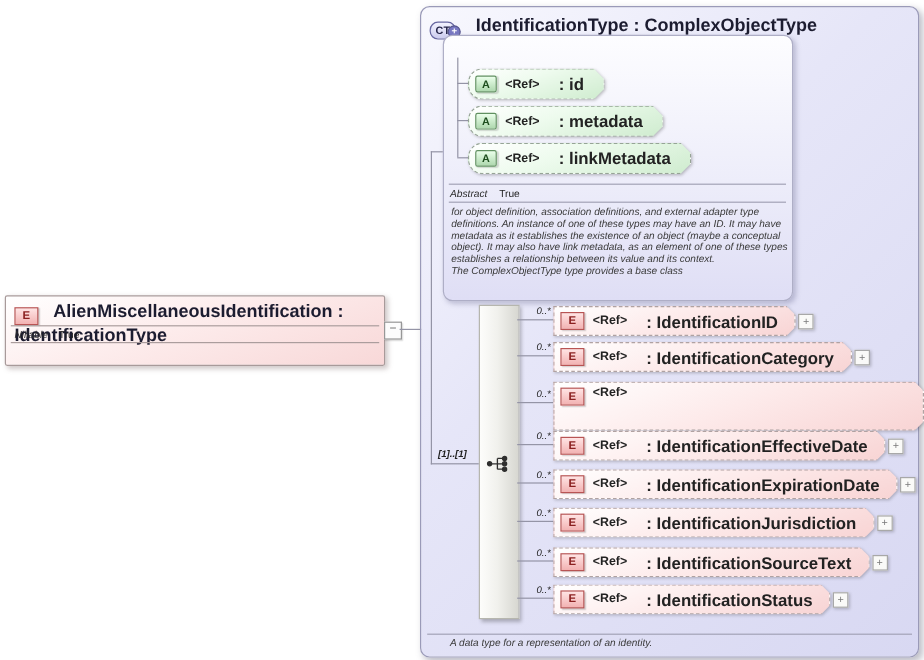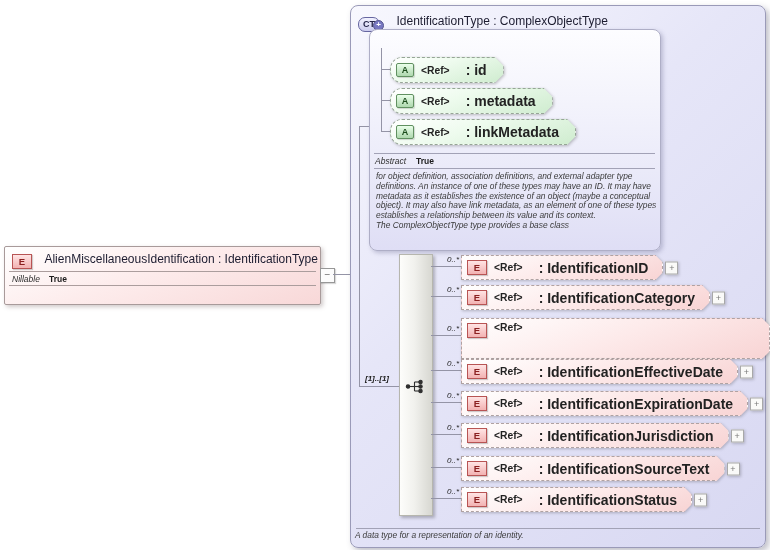--- a/index.html
+++ b/index.html
@@ -25,23 +25,23 @@
     font-size:9px;font-weight:bold;color:#1d4d1d;border-radius:2px;
     background:linear-gradient(#eaffea,#aed8ae);border:1px solid #609060;
     box-shadow:1px 1px 1px rgba(0,0,0,.15);flex:0 0 auto;}
   .ctbadge{position:relative;display:inline-block;height:13px;line-height:13px;padding:0 4px;
     font-size:9px;font-weight:bold;color:#26264a;border-radius:7px;
     background:linear-gradient(#f2f2ff,#ccccee);border:1px solid #6666a0;}
   .ctplus{position:absolute;right:-5px;top:2px;width:9px;height:9px;border-radius:50%;
     background:#7878c2;border:1px solid #56568e;color:#fff;font-size:8px;font-weight:bold;
     line-height:8px;text-align:center;}
 
-  .boxtitle{font-size:12px;font-weight:normal;color:#1c1c30;margin-left:8px;vertical-align:2px;}
+  .boxtitle{font-size:15px;font-weight:bold;color:#1c1c30;margin-left:8px;vertical-align:2px;}
   .small-lbl{font-size:8.5px;font-style:italic;color:#2c2c2c;}
-  .small-val{font-size:8.5px;font-weight:bold;color:#1c1c1c;}
+  .small-val{font-size:8.5px;font-weight:normal;color:#1c1c1c;}
   .desc{font-size:8.4px;font-style:italic;color:#3a3a3a;line-height:9.8px;}
 
   
   #outer-box{left:350px;top:5px;width:414px;height:541px;
     background:linear-gradient(135deg,#f8f8fe 0%,#e6e6f8 40%,#d8d8f2 100%);
     border:1px solid #9a9ab8;border-radius:8px;
     box-shadow:3px 3px 6px rgba(110,110,130,.45);}
   #outer-header{position:absolute;left:7px;top:7px;white-space:nowrap;}
 
   
@@ -78,21 +78,21 @@
   .erow.tall{height:36px;width:288px;align-items:flex-start;padding-top:3px;white-space:normal;}
   .erow.tall .ebadge{margin-top:1px;}
   .erow.tall .nmtxt{max-width:196px;word-break:break-all;line-height:14px;}
   .plusbtn{position:absolute;right:-15px;top:50%;transform:translateY(-50%);
     width:11px;height:11px;background:#fafaf8;border:1px solid #a8a8a8;
     color:#7a7a7a;font-size:9px;line-height:10px;text-align:center;}
   #collapse-toggle{left:320px;top:268px;width:13px;height:13px;background:#fcfcfc;
     border:1px solid #979797;color:#6a6a6a;font-size:10px;line-height:11px;text-align:center;
     box-shadow:1px 1px 1px rgba(0,0,0,.15);}
 
-  #bottom-annotation{position:absolute;left:4px;top:525px;}
+  #bottom-annotation{position:absolute;left:24px;top:525px;}
 </style>
 </head>
 <body>
 
 <div id="left-box" class="abs">
   <div class="abs" style="left:7px;top:4px;">
     <span class="ebadge">E</span>
     <span class="boxtitle">AlienMiscellaneousIdentification : IdentificationType</span>
   </div>
   <div class="sep" style="left:4px;top:24px;width:307px;"></div>

